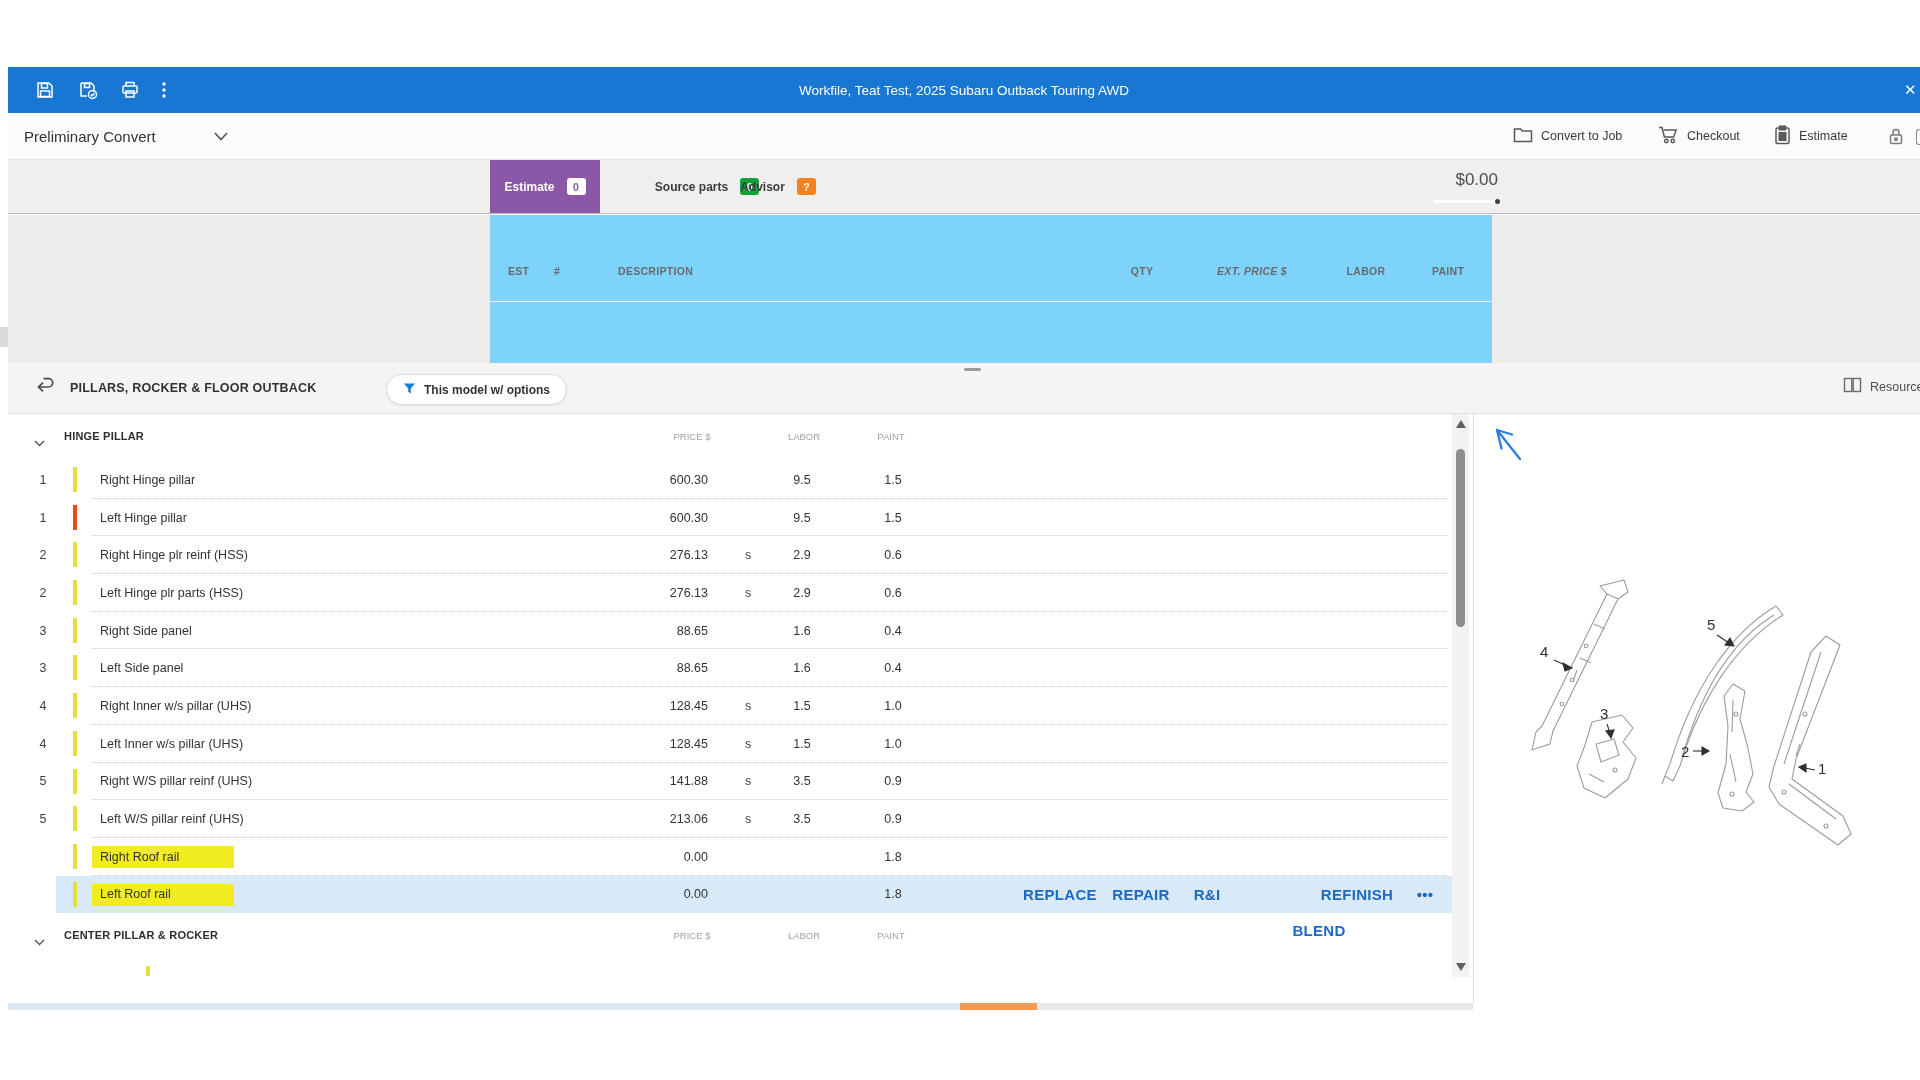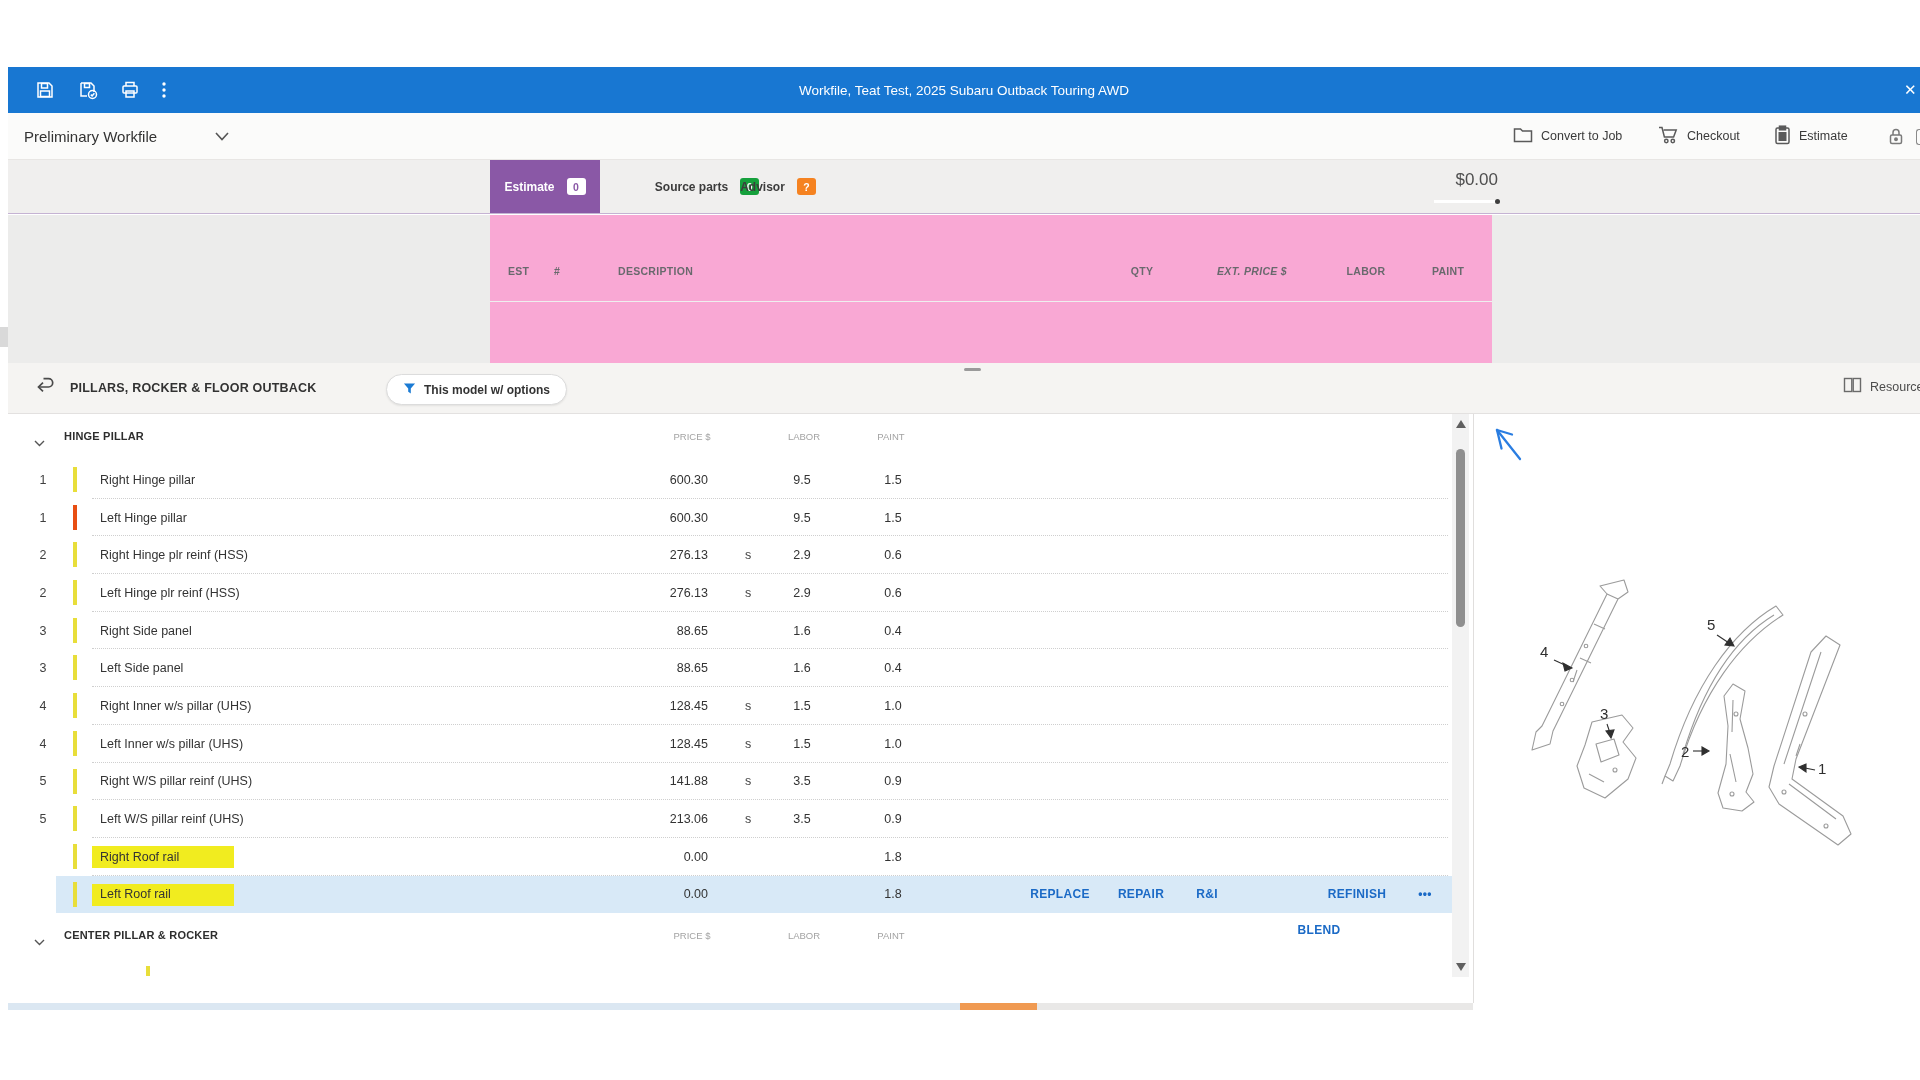--- a/index.html
+++ b/index.html
@@ -35,21 +35,21 @@
   .badge-white { background:#fff; color:#8a58a6; }
   .badge-green { background:#16a03c; color:#fff; }
   .badge-orange { background:#f58220; color:#fff; }
   .total-amt { position:absolute; left:1390px; top:10px; width:100px; text-align:right; font-size:17px; color:#4f4f4f; }
   .total-underline { position:absolute; left:1426px; top:40px; width:64px; height:3px; background:#fff; }
   .total-dot { position:absolute; left:1487px; top:39px; width:5px; height:5px; border-radius:50%; background:#3f3f3f; }
 
   
   .workspace { position:absolute; left:8px; top:215px; width:1912px; height:148px; background:#ececeb; }
   .left-notch { position:absolute; left:0; top:327px; width:8px; height:20px; background:#d9d9d9; }
-  .est-panel { position:absolute; left:482px; top:0; width:1002px; height:148px; background:#f9a8d4; }
+  .est-panel { position:absolute; left:482px; top:0; width:1002px; height:148px; background:#7dd3fc; }
   .ecol { position:absolute; top:50px; font-size:10.5px; font-weight:700; color:#69696d; letter-spacing:.3px; }
   .ecol0{left:18px;} .ecol1{left:64px;} .ecol2{left:128px;}
   .ecol3{left:620px;width:64px;text-align:center;} .ecol4{left:694px;width:136px;text-align:center;font-style:italic;}
   .ecol5{left:826px;width:100px;text-align:center;} .ecol6{left:916px;width:84px;text-align:center;}
   .est-head-line { position:absolute; left:0; right:0; top:86px; border-bottom:1px solid #efefef; }
 
   
   .lower { position:absolute; left:8px; top:363px; width:1912px; height:640px; background:#fff; }
   .panel-header { position:absolute; left:0; top:0; width:1912px; height:51px; background:#f5f4f2; border-bottom:1px solid #e3e1e0; }
   .split-handle { position:absolute; left:956px; top:5px; width:17px; height:3px; border-radius:2px; background:#9a9a9a; cursor:row-resize; }
@@ -76,21 +76,21 @@
   .c-est { left:24px; width:22px; justify-content:center; color:#3f3f3f; }
   .marker { position:absolute; left:65px; top:6px; width:4px; height:25px; }
   .m-yellow { background:#e8de3a; } .m-red { background:#e84e12; }
   .hl { position:absolute; left:84px; top:8px; width:142px; height:22px; background:#f1ec1f; }
   .c-desc { left:92px; }
   .c-price { left:560px; width:140px; justify-content:flex-end; }
   .c-flag { left:730px; width:20px; justify-content:center; color:#444; }
   .c-labor { left:764px; width:60px; justify-content:center; }
   .c-paint { left:855px; width:60px; justify-content:center; }
   .row-act { position:absolute; top:0; height:100%; display:flex; align-items:center; transform:translateX(-50%);
-             font-size:12px; font-weight:700; color:#1b6ac6; letter-spacing:.3px; cursor:pointer; white-space:nowrap; }
+             font-size:15px; font-weight:700; color:#1b6ac6; letter-spacing:.3px; cursor:pointer; white-space:nowrap; }
   .partial { position:relative; height:16px; }
   .partial .tick { position:absolute; left:138px; top:6px; width:4px; height:10px; background:#e8de3a; }
 
   
   .vscroll { position:absolute; left:1444px; top:51px; width:17px; height:563px; background:#f2f2f2; }
   .vs-up, .vs-down { position:absolute; left:4px; width:0; height:0; border-left:5px solid transparent; border-right:5px solid transparent; cursor:pointer; }
   .vs-up { top:6px; border-bottom:8px solid #5f5f5f; }
   .vs-down { bottom:6px; border-top:8px solid #5f5f5f; }
   .vs-thumb { position:absolute; left:4px; top:35px; width:9px; height:178px; border-radius:5px; background:#8f8f8f; cursor:grab; }
   .vdivider { position:absolute; left:1465px; top:51px; width:1px; height:589px; background:#e0dedd; }
@@ -153,21 +153,21 @@
             <circle cx="6" cy="16" r="1.7"></circle>
           </g>
         </svg>
     </span>
     <div class="tb-title">Workfile, Teat Test, 2025 Subaru Outback Touring AWD</div>
     <div class="tb-close">✕</div>
   </div>
 
   <div class="row2">
     <div class="prelim">
-      <span class="prelim-label">Preliminary Workfile</span>
+      <span class="prelim-label">Preliminary Convert</span>
       <span>
         <svg width="14" height="9" viewBox="0 0 14 9">
             <polyline points="1,1 7,7.5 13,1" fill="none" stroke="#555" stroke-width="1.6"></polyline>
           </svg>
       </span>
     </div>
     <div id="toolbar-actions">
         <div class="tb-action act-0">
           <span><svg width="20" height="17" viewBox="0 0 20 17">
               <path d="M1.5 3 h6 l2 2 h9 v10.5 h-17 z" fill="none" stroke="#5a5a5a" stroke-width="1.5"></path>
@@ -311,21 +311,21 @@
           <div class="marker m-yellow"></div>
           <span class="cell c-desc">Right Hinge plr reinf (HSS)</span>
           <span class="cell c-price">276.13</span>
           <span class="cell c-flag">s</span>
           <span class="cell c-labor">2.9</span>
           <span class="cell c-paint">0.6</span>
         </div>
         <div class="row">
           <span class="cell c-est">2</span>
           <div class="marker m-yellow"></div>
-          <span class="cell c-desc">Left Hinge plr reinf (HSS)</span>
+          <span class="cell c-desc">Left Hinge plr parts (HSS)</span>
           <span class="cell c-price">276.13</span>
           <span class="cell c-flag">s</span>
           <span class="cell c-labor">2.9</span>
           <span class="cell c-paint">0.6</span>
         </div>
         <div class="row">
           <span class="cell c-est">3</span>
           <div class="marker m-yellow"></div>
           <span class="cell c-desc">Right Side panel</span>
           <span class="cell c-price">88.65</span>

